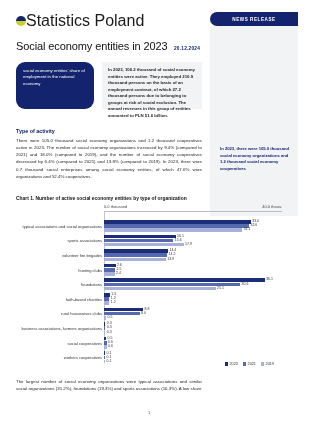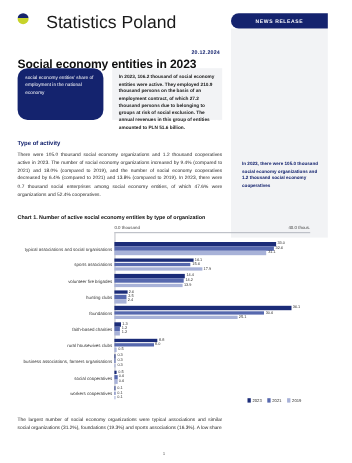--- a/index.html
+++ b/index.html
@@ -4,37 +4,37 @@
 <style>
   html,body{margin:0;padding:0;}
   body{
     width:298px;height:421px;background:#ffffff;
     font-family:"Liberation Sans", sans-serif;
     color:#1a1a1a; overflow:hidden; position:relative;
   }
   .page{position:relative;width:298px;height:421px;}
 
   
-  .logo-row{position:absolute;left:16px;top:12px;display:flex;gap:16px;}
+  .logo-row{position:absolute;left:16px;top:12px;display:flex;align-items:center;gap:0;}
   .logo-mark{width:10px;height:10px;border-radius:50%;
      background:linear-gradient(180deg,#16246b 0%,#16246b 48%,#c7d32a 48%,#c7d32a 100%);
      display:block;flex:none;}
 
   .news-badge{position:absolute;right:0;top:12px;width:88px;height:14px;
      background:#14236e;border-radius:7px 0 0 7px;color:#fff;
      display:flex;align-items:center;justify-content:center;
      font-size:4.6px;font-weight:700;letter-spacing:.55px;}
 
   .right-panel{position:absolute;right:0;top:26px;width:88px;height:190px;background:#f2f3f5;}
 
   .release-date{position:absolute;right:64px;top:46px;width:60px;text-align:left;
      font-size:4.8px;font-weight:700;color:#14236e;letter-spacing:.2px;}
 
-  h1.title{position:absolute;left:16px;top:53px;width:190px;margin:0;
-     font-size:11px;font-weight:700;color:#111;letter-spacing:-.1px;}
+  h1.title{position:absolute;left:16px;top:40px;width:190px;margin:0;
+     font-size:11px;font-weight:400;color:#111;letter-spacing:-.1px;}
 
   
   .kpi-box{position:absolute;left:16px;top:62px;width:78px;height:47px;
      background:#14236e;border-radius:9px;color:#fff;padding:6px 7px;box-sizing:border-box;}
   .kpi-value{font-size:14px;font-weight:700;line-height:1;margin-bottom:4px;letter-spacing:-.3px;}
   .kpi-desc{font-size:4.3px;line-height:1.5;font-weight:400;}
 
   .lede-box{position:absolute;left:102px;top:62px;width:100px;height:47px;
      background:#f2f3f5;padding:5px 6px;box-sizing:border-box;}
   .lede-box p{margin:0;font-size:4.3px;line-height:1.52;font-weight:700;color:#1c1c1c;}

